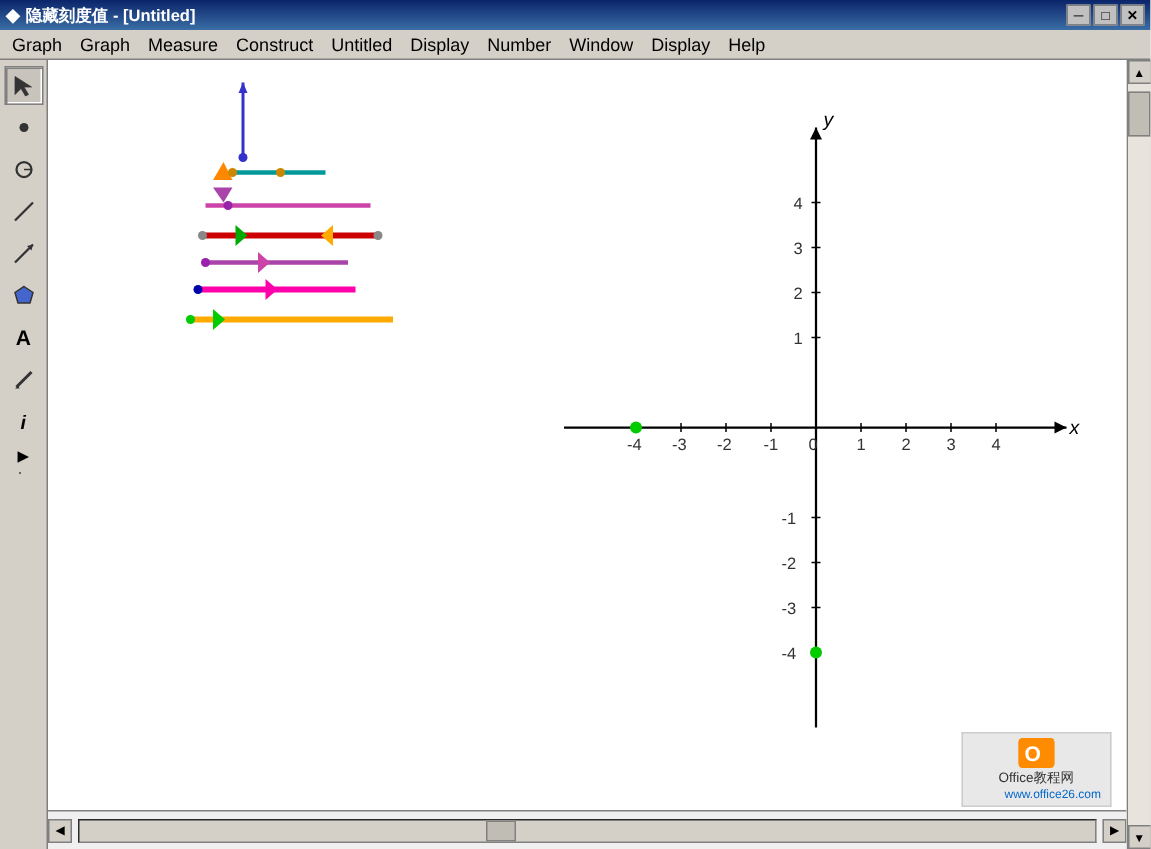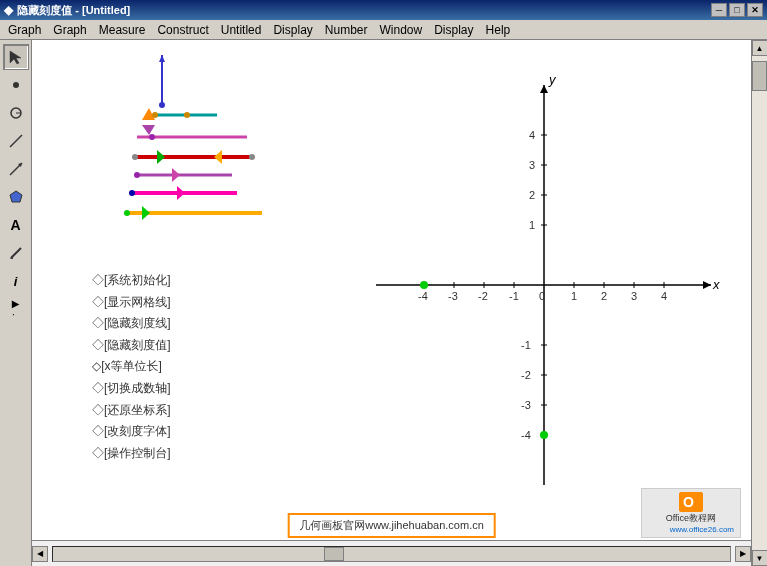--- a/index.html
+++ b/index.html
@@ -368,31 +368,20 @@
         <line x1="70" y1="143" x2="175" y2="143" stroke="#ff00aa" stroke-width="4"></line>
         <polygon points="115,136 123,143 115,150" fill="#ff00aa"></polygon>
         <circle cx="70" cy="143" r="3" fill="#0000aa"></circle>
 
         <line x1="65" y1="163" x2="200" y2="163" stroke="#ffaa00" stroke-width="4"></line>
         <polygon points="80,156 88,163 80,170" fill="#00cc00"></polygon>
         <circle cx="65" cy="163" r="3" fill="#00cc00"></circle>
       </svg>
     </div>
 
-    <div id="text-menu">
-    <div class="menu-line" style="font-size: 12px; color: rgb(51, 51, 51); line-height: 1.8; cursor: pointer;">◇[系统初始化]</div>
-        <div class="menu-line" style="font-size: 12px; color: rgb(51, 51, 51); line-height: 1.8; cursor: pointer;">◇[显示网格线]</div>
-        <div class="menu-line" style="font-size: 12px; color: rgb(51, 51, 51); line-height: 1.8; cursor: pointer;">◇[隐藏刻度线]</div>
-        <div class="menu-line" style="font-size: 12px; color: rgb(51, 51, 51); line-height: 1.8; cursor: pointer;">◇[隐藏刻度值]</div>
-        <div class="menu-line" style="font-size: 12px; color: rgb(51, 51, 51); line-height: 1.8; cursor: pointer;">◇[x等单位长]</div>
-        <div class="menu-line" style="font-size: 12px; color: rgb(51, 51, 51); line-height: 1.8; cursor: pointer;">◇[切换成数轴]</div>
-        <div class="menu-line" style="font-size: 12px; color: rgb(51, 51, 51); line-height: 1.8; cursor: pointer;">◇[还原坐标系]</div>
-        <div class="menu-line" style="font-size: 12px; color: rgb(51, 51, 51); line-height: 1.8; cursor: pointer;">◇[改刻度字体]</div>
-        <div class="menu-line" style="font-size: 12px; color: rgb(51, 51, 51); line-height: 1.8; cursor: pointer;">◇[操作控制台]</div>
-      </div>
 
     <div id="axes-area">
       <svg id="axes-svg" viewBox="0 0 360 430">
 
         <rect x="0" y="0" width="360" height="430" fill="white"></rect>
 
         <line x1="15" y1="215" x2="350" y2="215" stroke="black" stroke-width="1.5"></line>
 
         <line x1="183" y1="15" x2="183" y2="415" stroke="black" stroke-width="1.5"></line>
 
@@ -453,23 +442,20 @@
 
         <line x1="180" y1="365" x2="186" y2="365" stroke="black" stroke-width="1"></line>
         <text x="160" y="369" font-size="11" fill="#333">-4</text>
 
         <circle cx="63" cy="215" r="4" fill="#00cc00"></circle>
 
         <circle cx="183" cy="365" r="4" fill="#00cc00"></circle>
       </svg>
     </div>
 
-    <div id="watermark">
-      <span>几何画板官网www.jihehuaban.com.cn</span>
-    </div>
 
     <div id="office-badge">
       <div id="office-icon">
         <svg width="24" height="20" viewBox="0 0 24 20">
           <rect x="0" y="0" width="24" height="20" rx="3" fill="#ff8c00"></rect>
           <text x="4" y="15" font-size="14" font-weight="bold" fill="white">O</text>
         </svg>
       </div>
       <span style="font-size:9px; color:#333; white-space:nowrap;">Office教程网</span>
       <span style="font-size:8px; color:#0066cc; white-space:nowrap;margin-left:22px;">www.office26.com</span>

